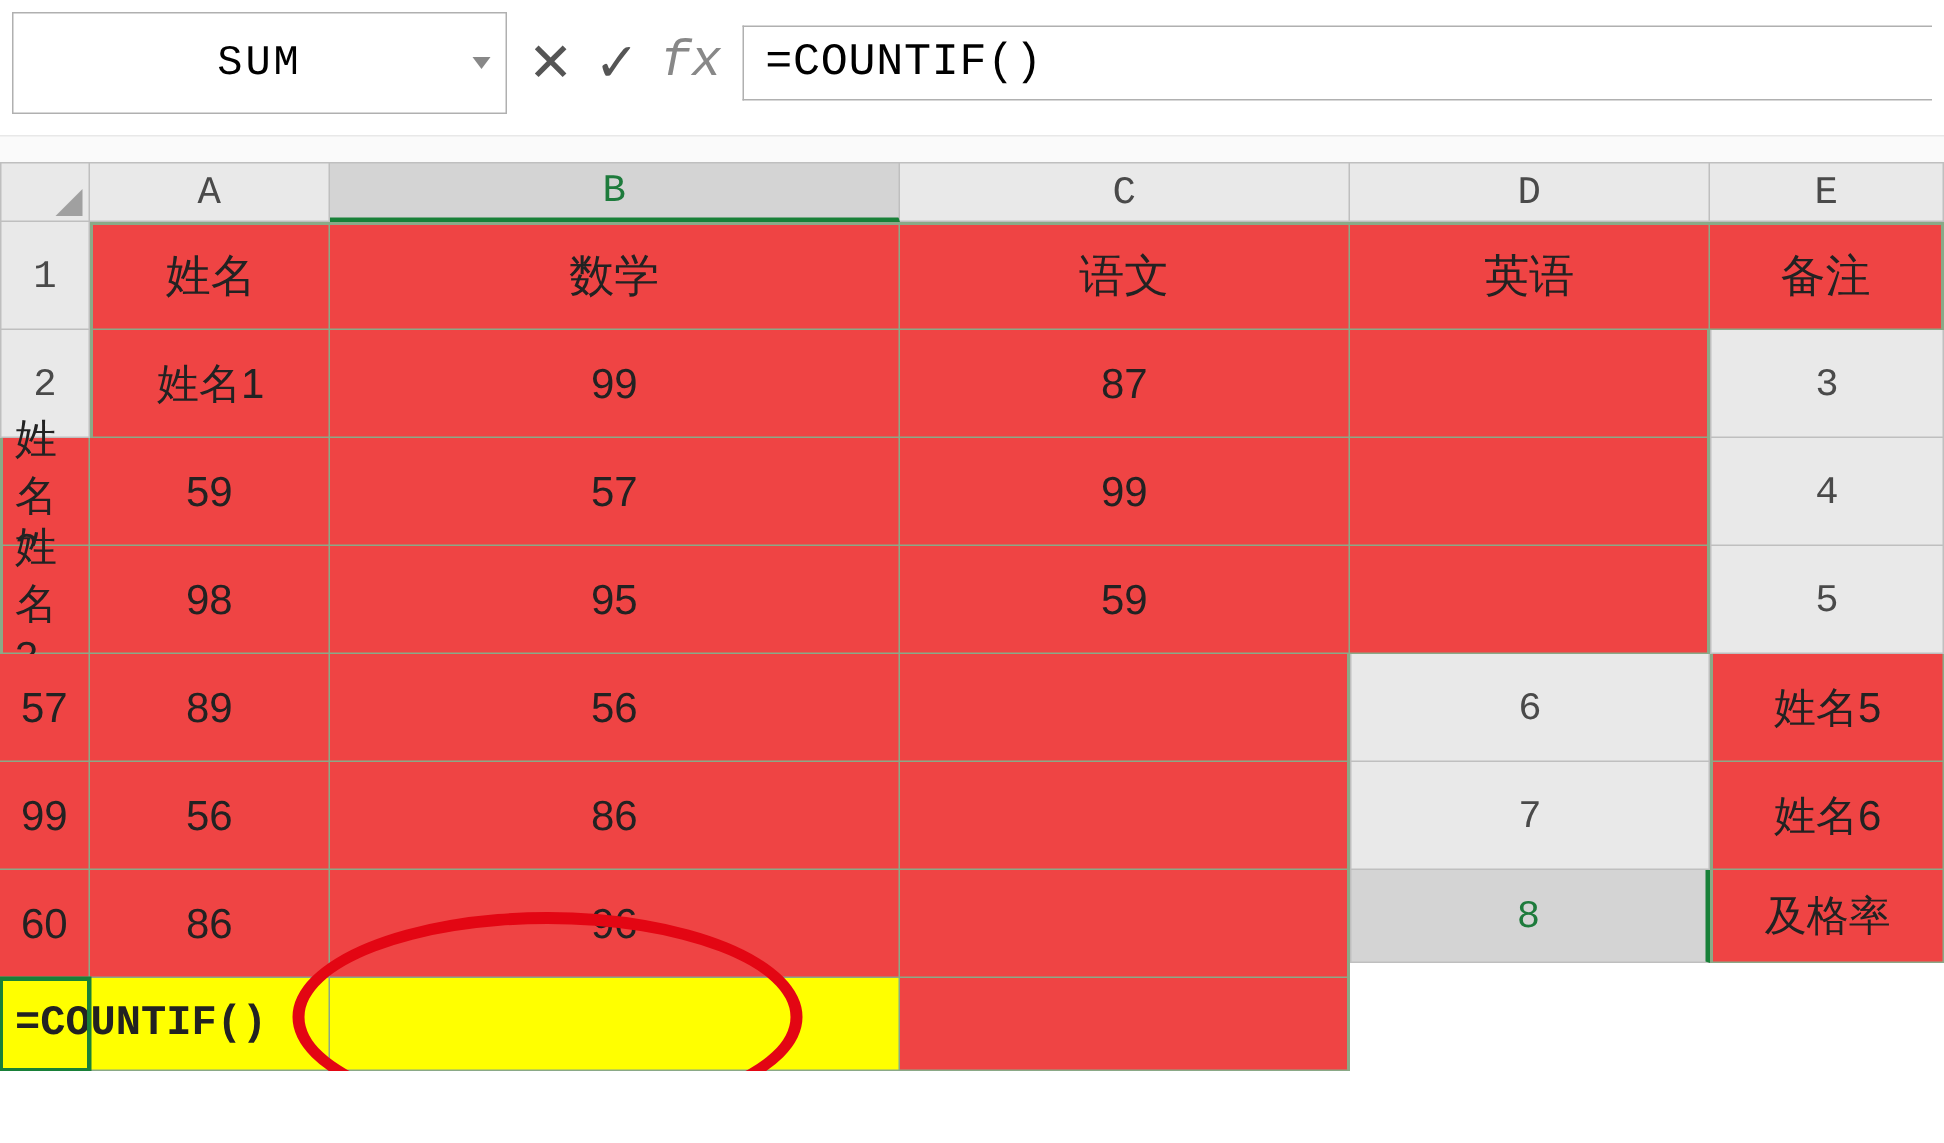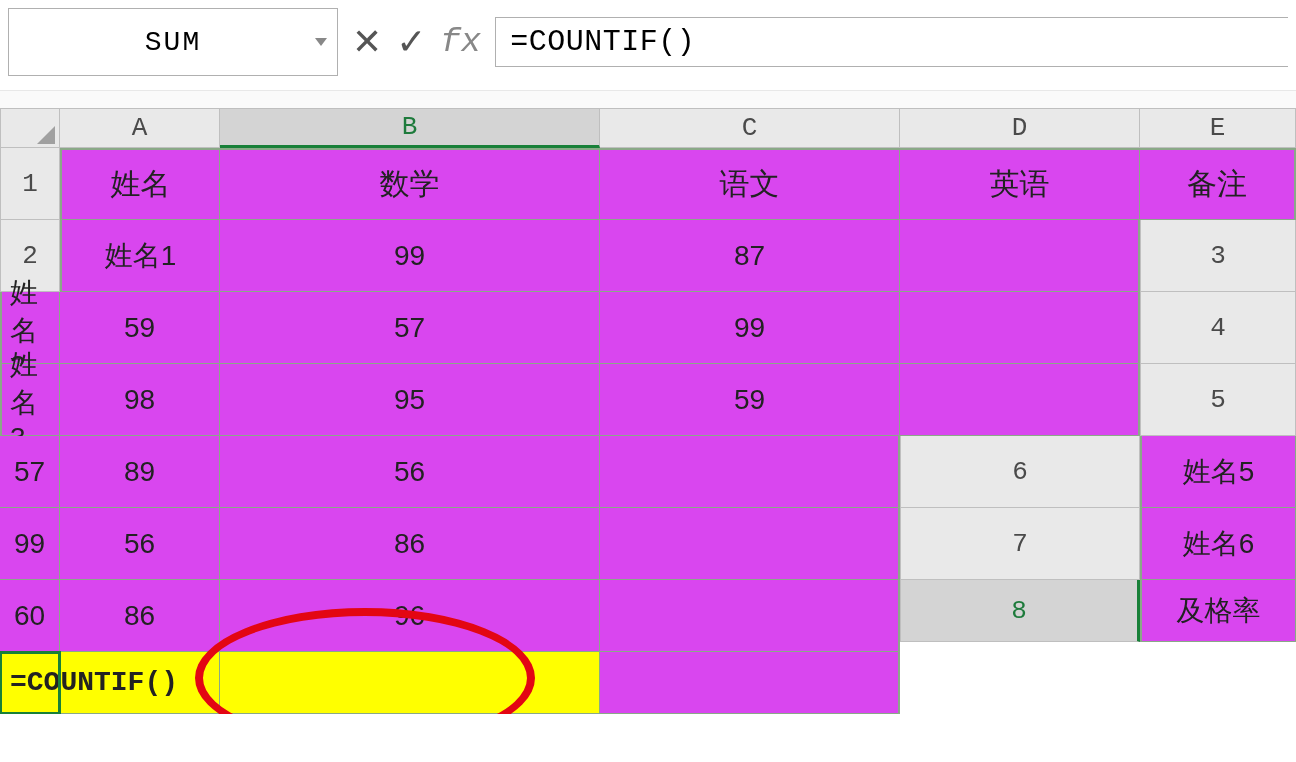--- a/index.html
+++ b/index.html
@@ -120,21 +120,21 @@
     }
     .rowhdr.active {
       background: #d4d4d4;
       color: #1e7b3c;
       border-right: 3px solid #188038;
     }
     
     .cell {
       border-right: 1px solid #8aa987;
       border-bottom: 1px solid #8aa987;
-      background: #d946ef;
+      background: #ef4444;
       display: flex;
       align-items: center;
       justify-content: center;
       font-size: 28px;
       color: #222;
       height: 72px;
       padding: 0 8px;
     }
     .cell.col-a { border-left: 2px solid #8aa987; }
     .cell.row1 { border-top: 2px solid #8aa987; font-size: 30px; }

